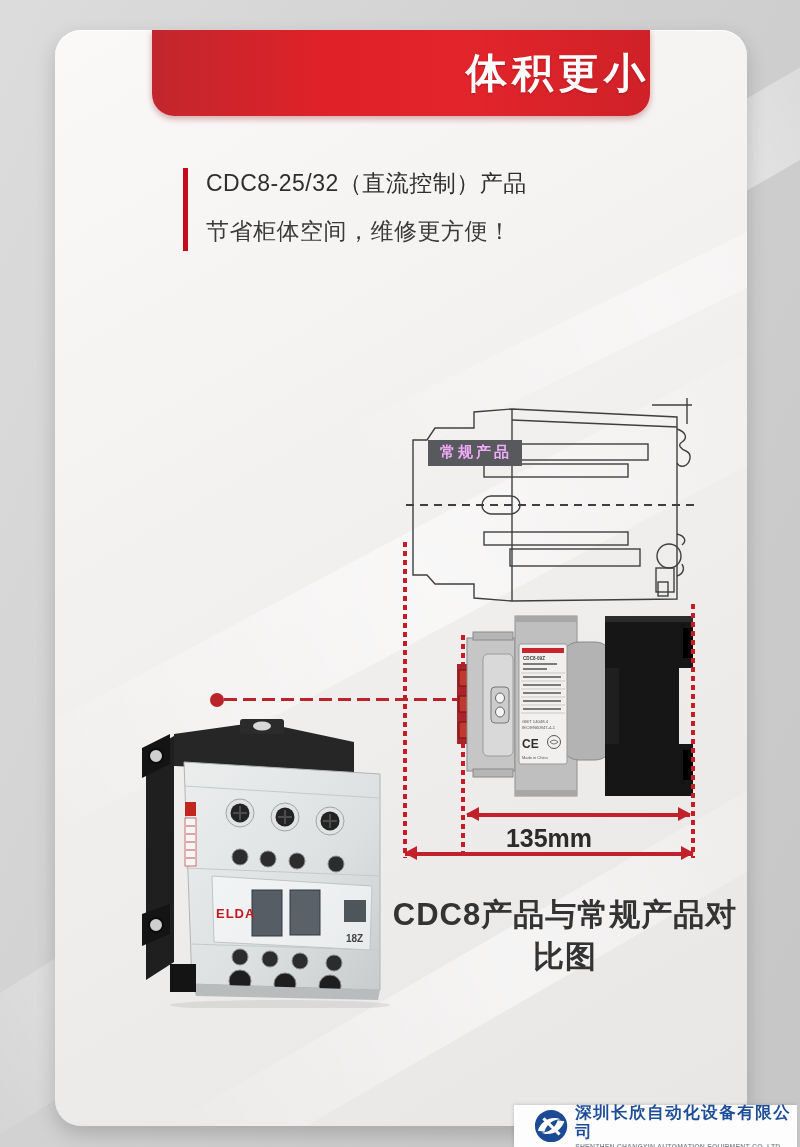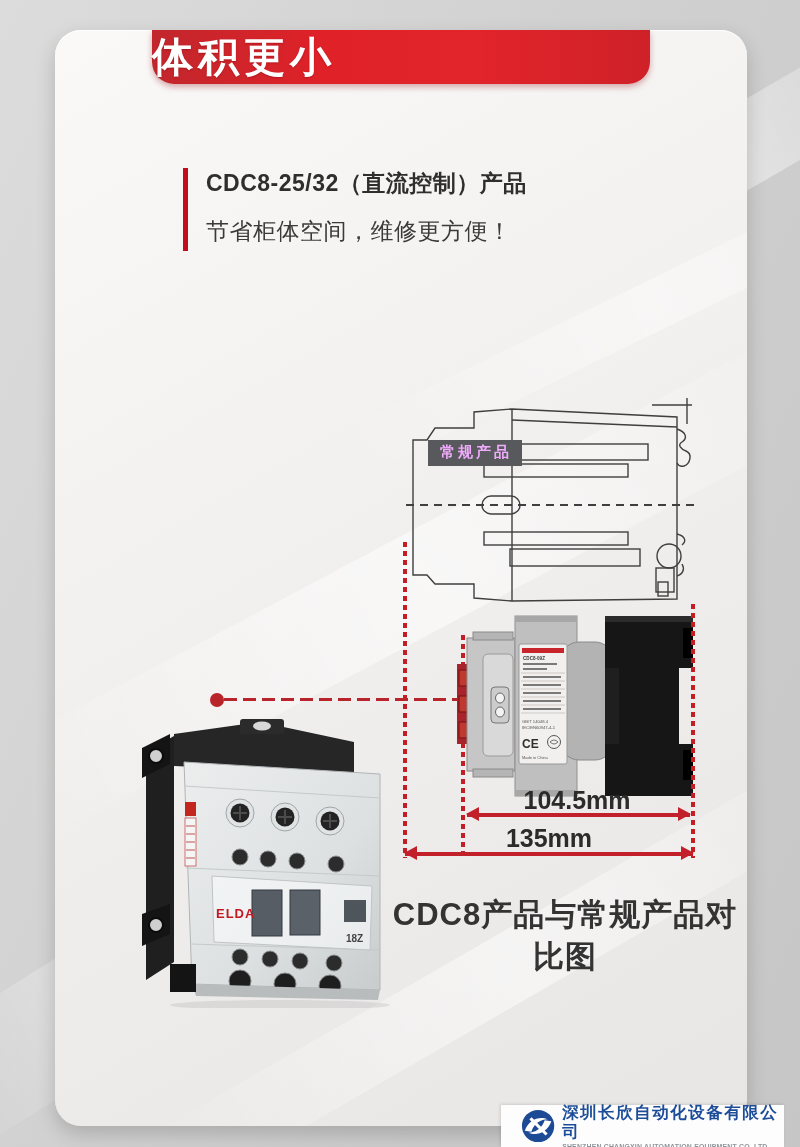--- a/index.html
+++ b/index.html
@@ -25,37 +25,37 @@
   }
   .card-streak { position:absolute; pointer-events:none; }
   .cs1 { left:-80px; top:500px; width:900px; height:100px; transform:rotate(-28deg);
     background:linear-gradient(90deg,rgba(255,255,255,0) 0%,rgba(255,255,255,.55) 50%,rgba(255,255,255,0) 100%); }
   .cs2 { left:60px; top:900px; width:800px; height:70px; transform:rotate(-30deg);
     background:linear-gradient(90deg,rgba(255,255,255,0) 0%,rgba(255,255,255,.5) 50%,rgba(255,255,255,0) 100%); }
   .cs3 { left:250px; top:250px; width:700px; height:50px; transform:rotate(-26deg);
     background:linear-gradient(90deg,rgba(255,255,255,0) 0%,rgba(255,255,255,.4) 50%,rgba(255,255,255,0) 100%); }
 
   .banner {
-    position:absolute; left:97px; top:0; width:498px; height:54px;
+    position:absolute; left:97px; top:0; width:498px; height:86px;
     background:linear-gradient(90deg,#c1272d 0%,#e02128 35%,#e2242b 65%,#cf2128 100%);
     border-radius:0 0 22px 22px;
-    display:flex; align-items:center; justify-content:flex-start;
+    display:flex; align-items:center; justify-content:flex-end;
     box-shadow:0 3px 6px rgba(150,20,25,.35);
   }
   .banner-title {
     color:#ffffff; font-size:41px; font-weight:bold; letter-spacing:5px;
     text-shadow:0 1px 2px rgba(120,10,15,.4);
   }
 
   .features {
     position:absolute; left:128px; top:138px; width:480px;
     border-left:5px solid #c30d1e; padding-left:18px;
   }
   .features-title {
-    font-size:23px; font-weight:700; color:#2e2e2e; letter-spacing:.5px;
+    font-size:23px; font-weight:400; color:#2e2e2e; letter-spacing:.5px;
     margin-bottom:12px;
   }
   .features-item {
     font-size:23px; font-weight:500; color:#3a3a3a; line-height:40px; letter-spacing:.5px;
   }
 
   .drawing-svg { position:absolute; left:345px; top:368px; width:300px; height:228px; }
 
   .regular-label {
     position:absolute; left:373px; top:410px;
@@ -91,21 +91,21 @@
     border-left:13px solid #c2202a; }
   .arrow-inner { left:412px; top:783px; width:223px; }
   .arrow-outer { left:350px; top:822px; width:288px; }
 
   .caption {
     position:absolute; left:330px; top:864px; width:360px; text-align:center;
     font-size:31px; font-weight:600; color:#333; letter-spacing:1px;
   }
 
   .footer {
-    position:absolute; right:16px; bottom:0; width:283px; height:42px;
+    position:absolute; right:3px; bottom:0; width:283px; height:42px;
     background:#fdfdfd; display:flex; align-items:center; gap:7px;
     padding-left:20px; box-shadow:-1px -1px 3px rgba(0,0,0,.12);justify-content:center;
   }
   .footer-text { display:flex; flex-direction:column; }
   .footer-cn { font-size:16.5px; font-weight:700; color:#1d4d99; letter-spacing:1.5px; line-height:19px; }
   .footer-en { font-size:6.9px; font-weight:700; color:#8d9499; letter-spacing:.2px; margin-top:2px; }
 </style>
 </head>
 <body>
 
@@ -283,21 +283,20 @@
     <g>
       <circle cx="100" cy="263" r="11" fill="#1e1e1e" stroke="#888"></circle>
       <circle cx="145" cy="266" r="11" fill="#1e1e1e" stroke="#888"></circle>
       <circle cx="190" cy="268" r="11" fill="#1e1e1e" stroke="#888"></circle>
     </g>
     <path d="M52,266 L240,272 L238,282 L56,278 Z" fill="#b9bcbd"></path>
     <rect x="30" y="246" width="26" height="28" fill="#141414"></rect>
     <ellipse cx="140" cy="287" rx="110" ry="5" fill="#9a9a9a" opacity="0.22"></ellipse>
   </svg>
 
-  <div class="dim-label dim-label-inner">104.5mm</div>
   <div class="arrow arrow-inner"></div>
   <div class="dim-label dim-label-outer">135mm</div>
   <div class="arrow arrow-outer"></div>
 
   <div class="caption">CDC8产品与常规产品对比图</div>
 </div>
 
 <div class="footer">
   <svg width="36" height="36" viewBox="0 0 36 36">
     <circle cx="18" cy="18" r="17" fill="#1c4a94"></circle>

